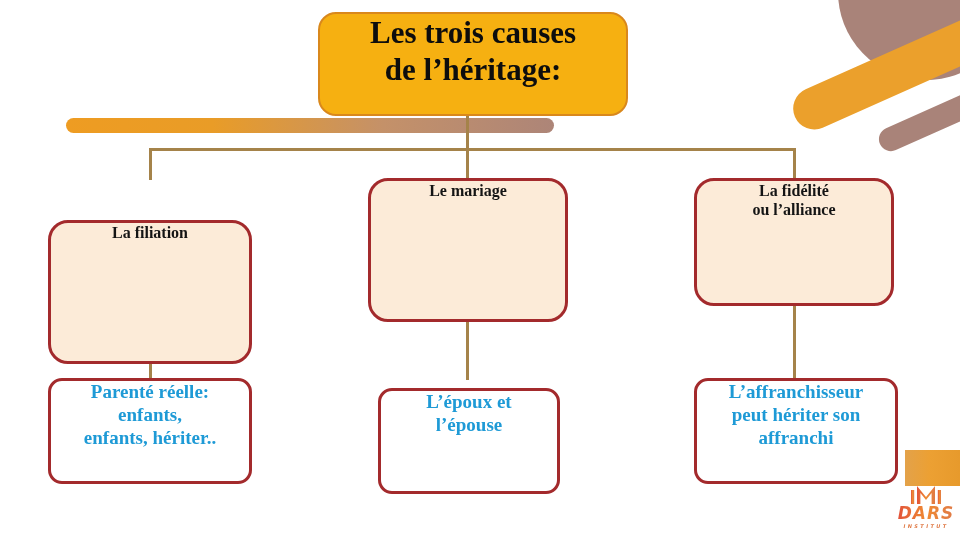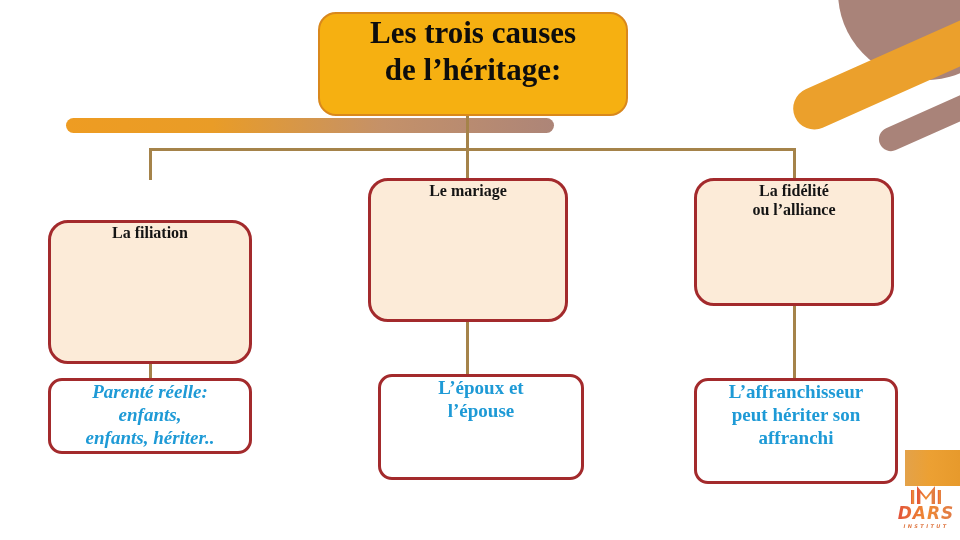--- a/index.html
+++ b/index.html
@@ -122,22 +122,22 @@
 
   .detail-node {
     background: #ffffff;
     border: 3.5px solid #a32a2c;
     border-radius: 14px;
     color: #1e9ad6;
     font-size: 19px;
     font-weight: bold;
     z-index: 4;
   }
-  #detail-node-0 { left: 48px;  top: 378px; width: 204px; height: 76px; font-style: italic; }
-  #detail-node-1 { left: 378px; top: 374px; width: 206px; height: 106px; }
+  #detail-node-0 { left: 48px;  top: 378px; width: 204px; height: 106px; }
+  #detail-node-1 { left: 378px; top: 388px; width: 182px; height: 106px; }
   #detail-node-2 { left: 694px; top: 378px; width: 204px; height: 106px; }
   .detail-node .text { padding: 0 6px; }
 
   
   #logo {
     position: absolute;
     left: 896px;
     top: 484px;
     width: 60px;
     height: 50px;

